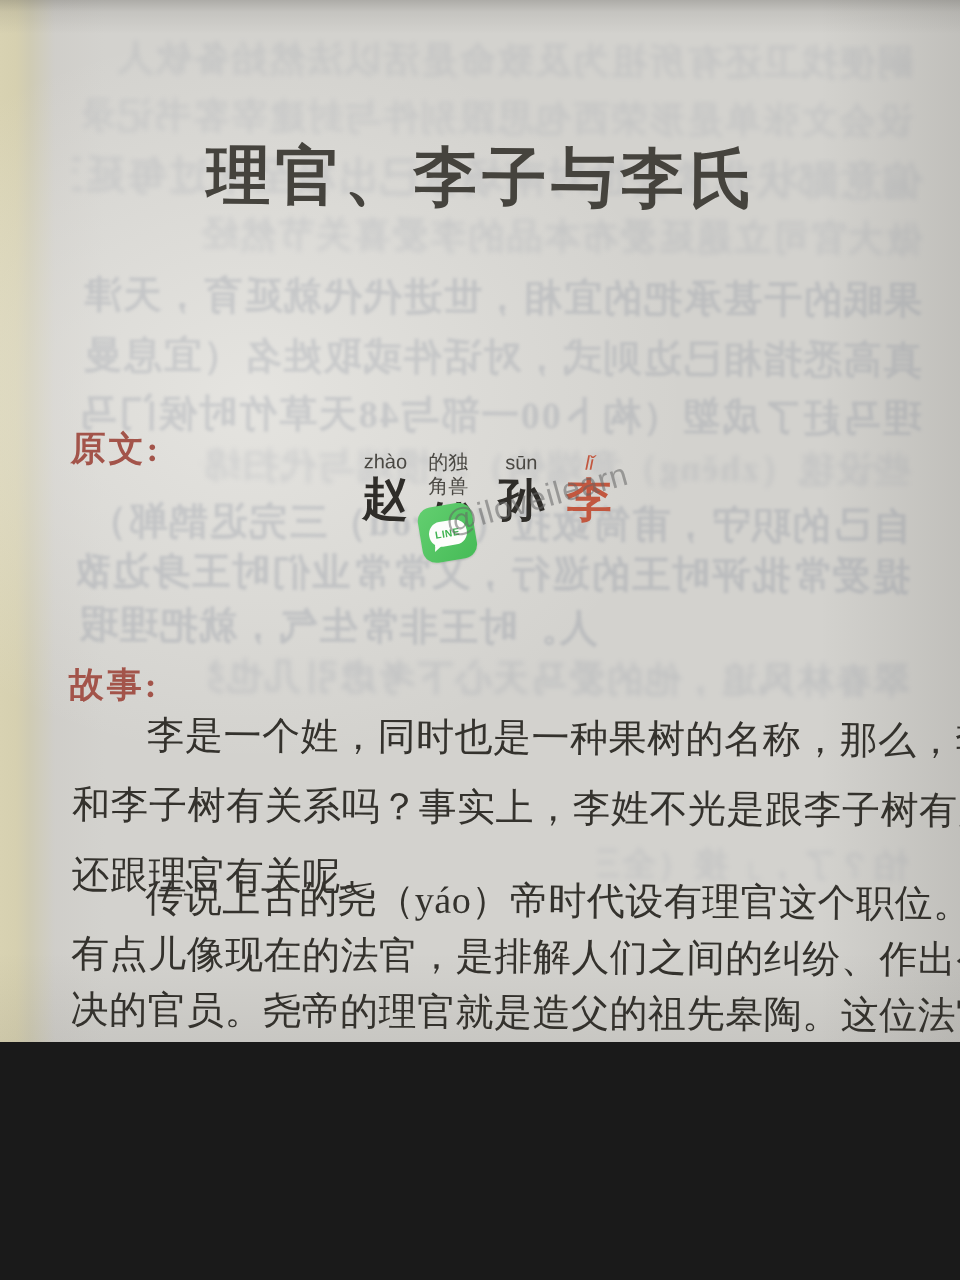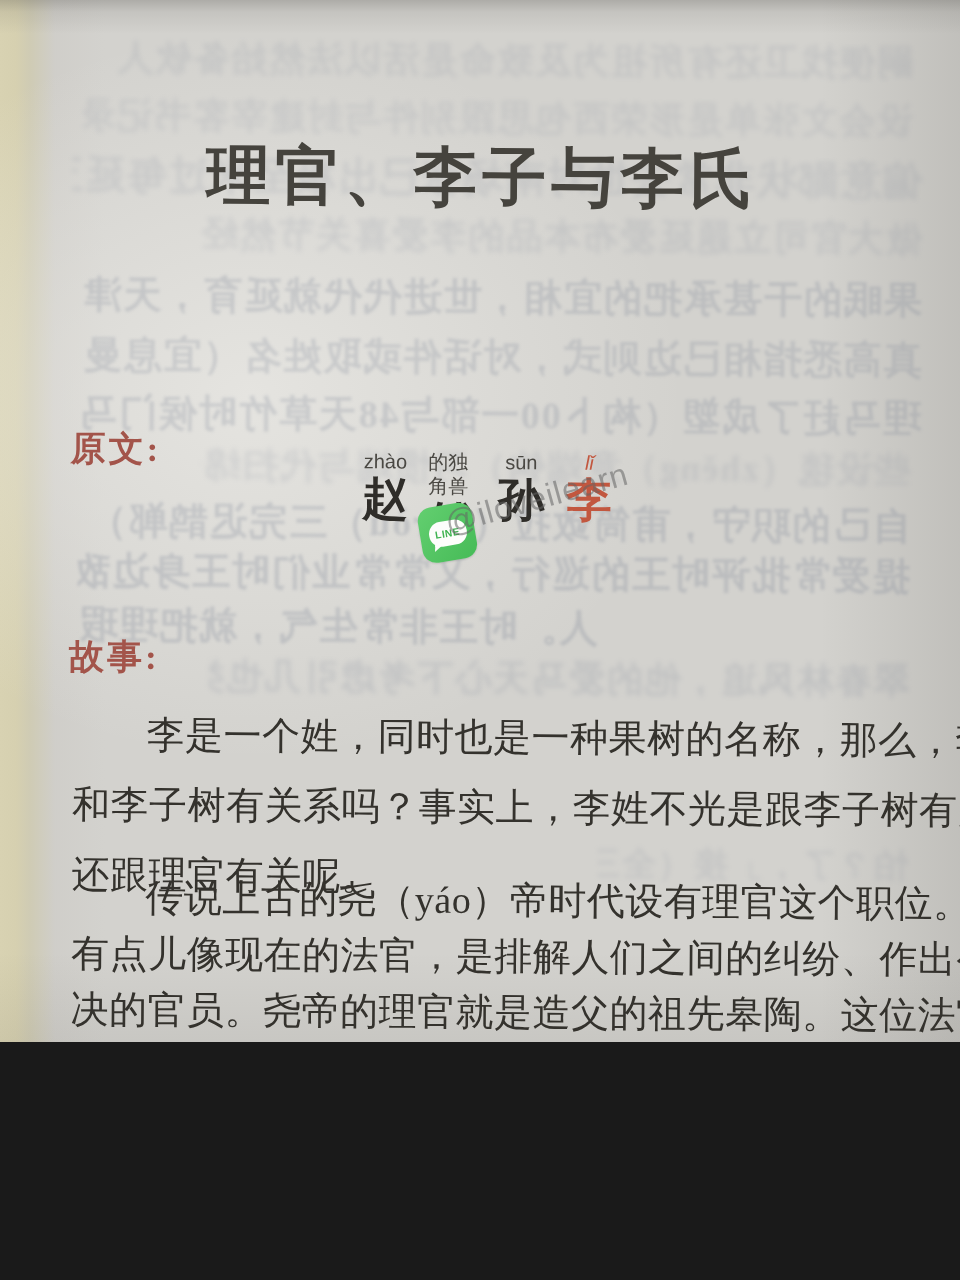--- a/index.html
+++ b/index.html
@@ -30,21 +30,21 @@
 
   .title{
     position:absolute;top:134px;left:40px;width:880px;
     font-size:64px;font-weight:700;color:#45433d;text-align:center;
     letter-spacing:5px;white-space:nowrap;
   }
   .red-label{
     position:absolute;font-size:35px;font-weight:700;color:#a3544a;letter-spacing:3px;
   }
   .label-original{top:428px;left:70px;}
-  .label-story{top:636px;left:70px;}
+  .label-story{top:664px;left:70px;}
 
   .surnames{position:absolute;top:450px;left:360px;display:flex;gap:18px;z-index:3;}
   .syl{display:flex;flex-direction:column;align-items:center;width:50px;}
   .py{font-size:20px;line-height:24px;color:#4a4843;font-family:"Liberation Sans","DejaVu Sans",sans-serif;}
   .hz{font-size:46px;line-height:52px;color:#2f2d29;font-weight:600;}
   .syl.hl .py{color:#c2573f;font-style:italic;}
   .syl.hl .hz{color:#c2573f;}
 
   
   .line-sticker{

